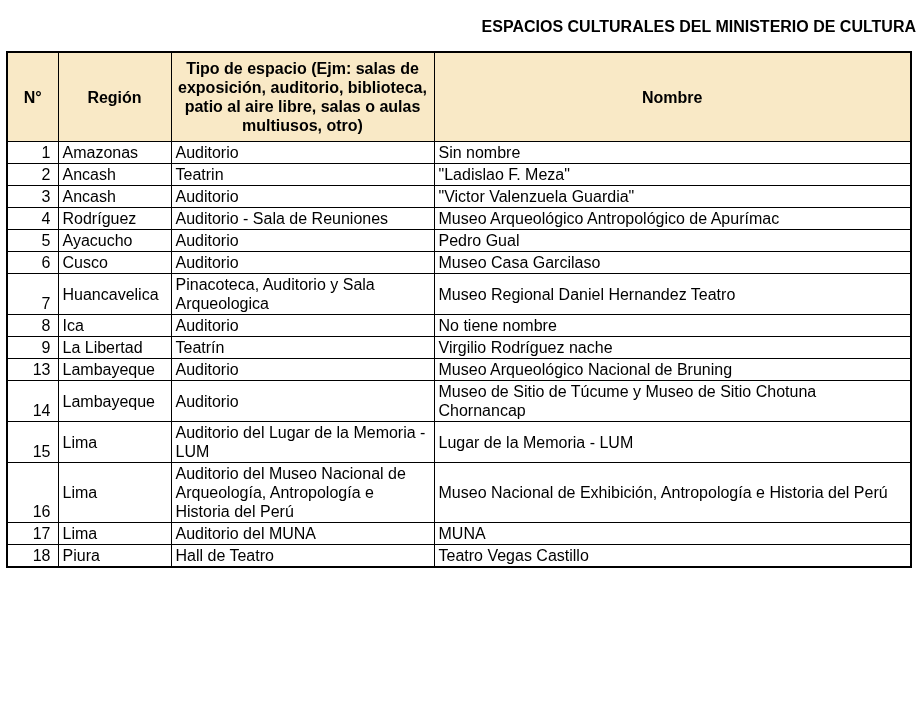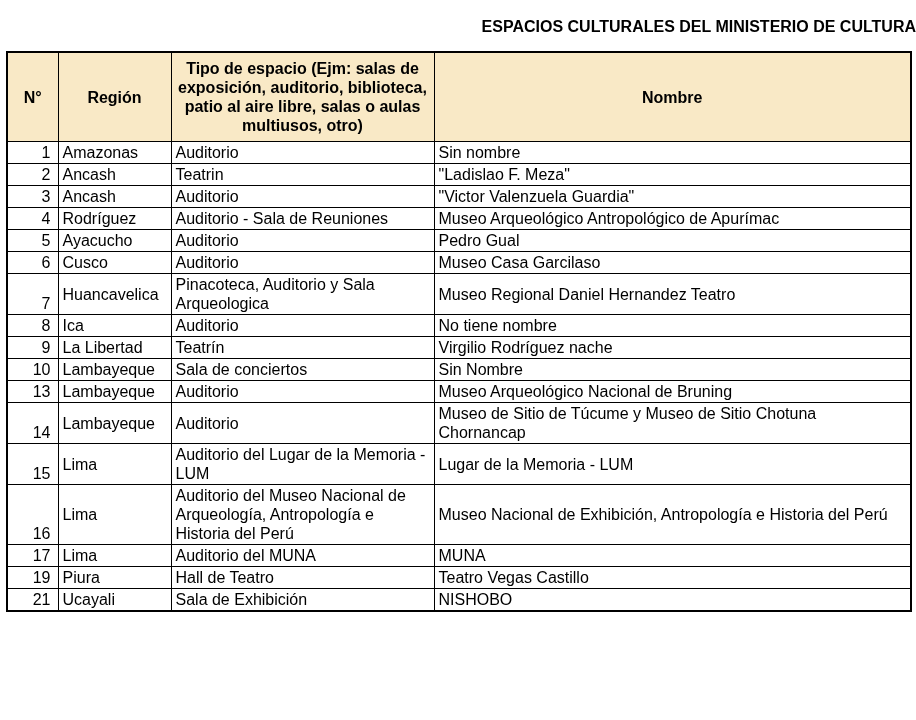--- a/index.html
+++ b/index.html
@@ -126,26 +126,20 @@
     <td class="nom">No tiene nombre</td>
   </tr>
 
   <tr>
     <td class="num">9</td>
     <td class="reg">La Libertad</td>
     <td class="tip">Teatrín</td>
     <td class="nom">Virgilio Rodríguez nache</td>
   </tr>
 
-  <tr>
-    <td class="num">10</td>
-    <td class="reg">Lambayeque</td>
-    <td class="tip">Sala de conciertos</td>
-    <td class="nom">Sin Nombre</td>
-  </tr>
 
 
 
   <tr>
     <td class="num">13</td>
     <td class="reg">Lambayeque</td>
     <td class="tip">Auditorio</td>
     <td class="nom">Museo Arqueológico Nacional de Bruning</td>
   </tr>
 
@@ -172,27 +166,21 @@
 
   <tr>
     <td class="num">17</td>
     <td class="reg">Lima</td>
     <td class="tip">Auditorio del MUNA</td>
     <td class="nom">MUNA</td>
   </tr>
 
 
   <tr>
-    <td class="num">19</td>
+    <td class="num">18</td>
     <td class="reg">Piura</td>
     <td class="tip">Hall de Teatro</td>
     <td class="nom">Teatro Vegas Castillo</td>
   </tr>
 
 
-  <tr>
-    <td class="num">21</td>
-    <td class="reg">Ucayali</td>
-    <td class="tip">Sala de Exhibición</td>
-    <td class="nom">NISHOBO</td>
-  </tr>
 </tbody>
 </table>
 
 </body></html>

